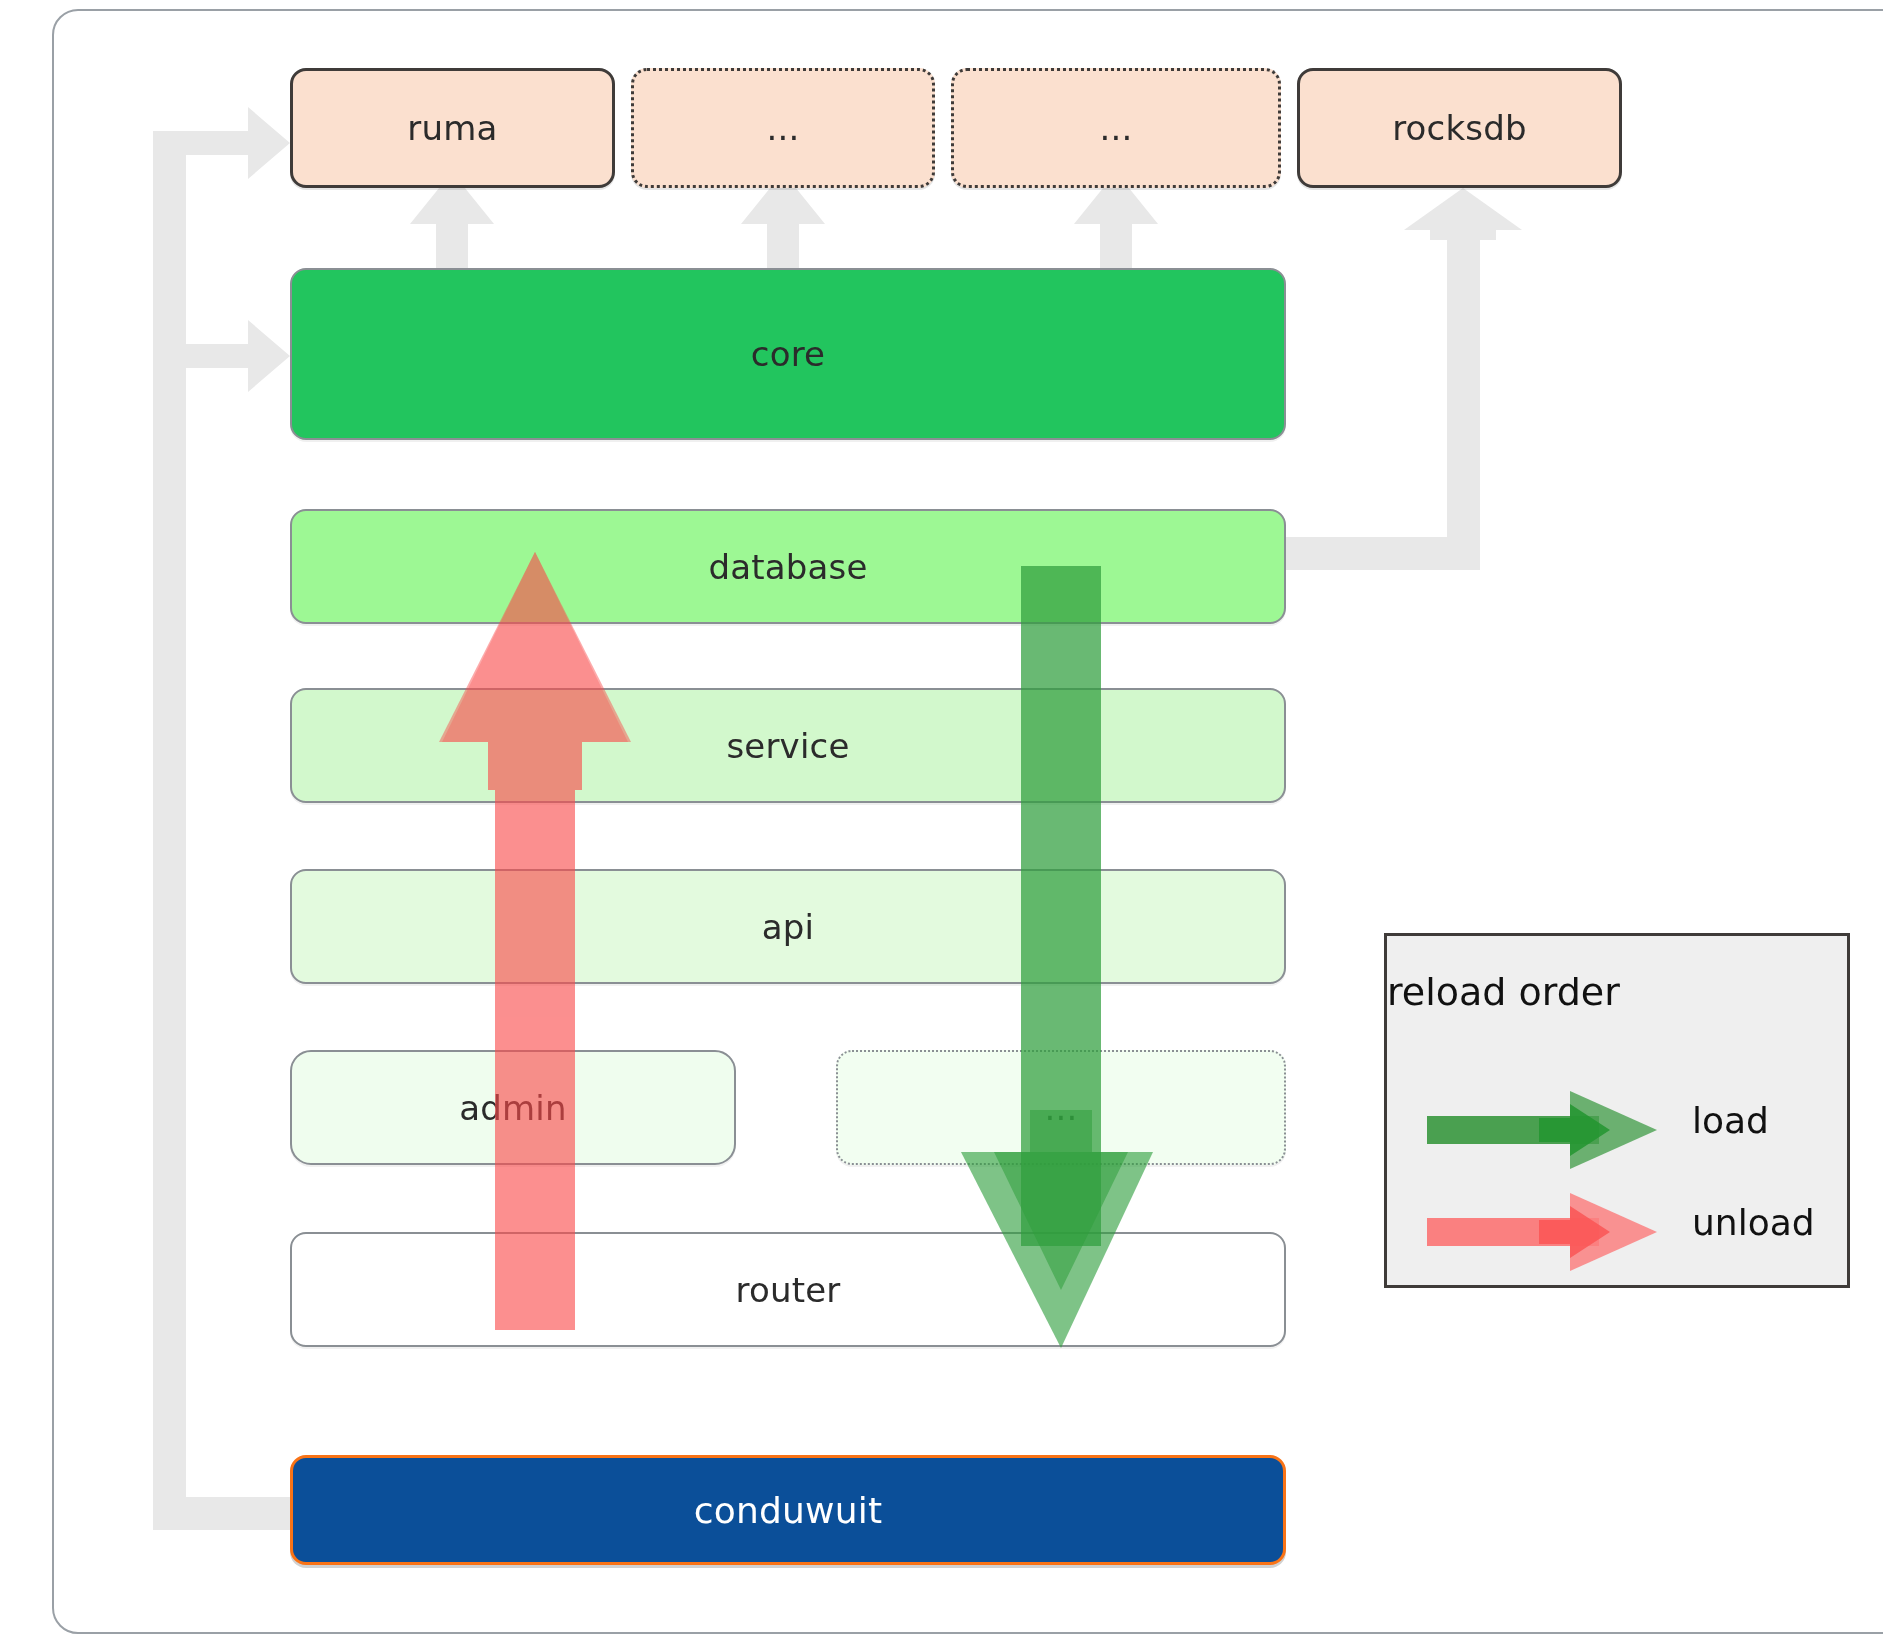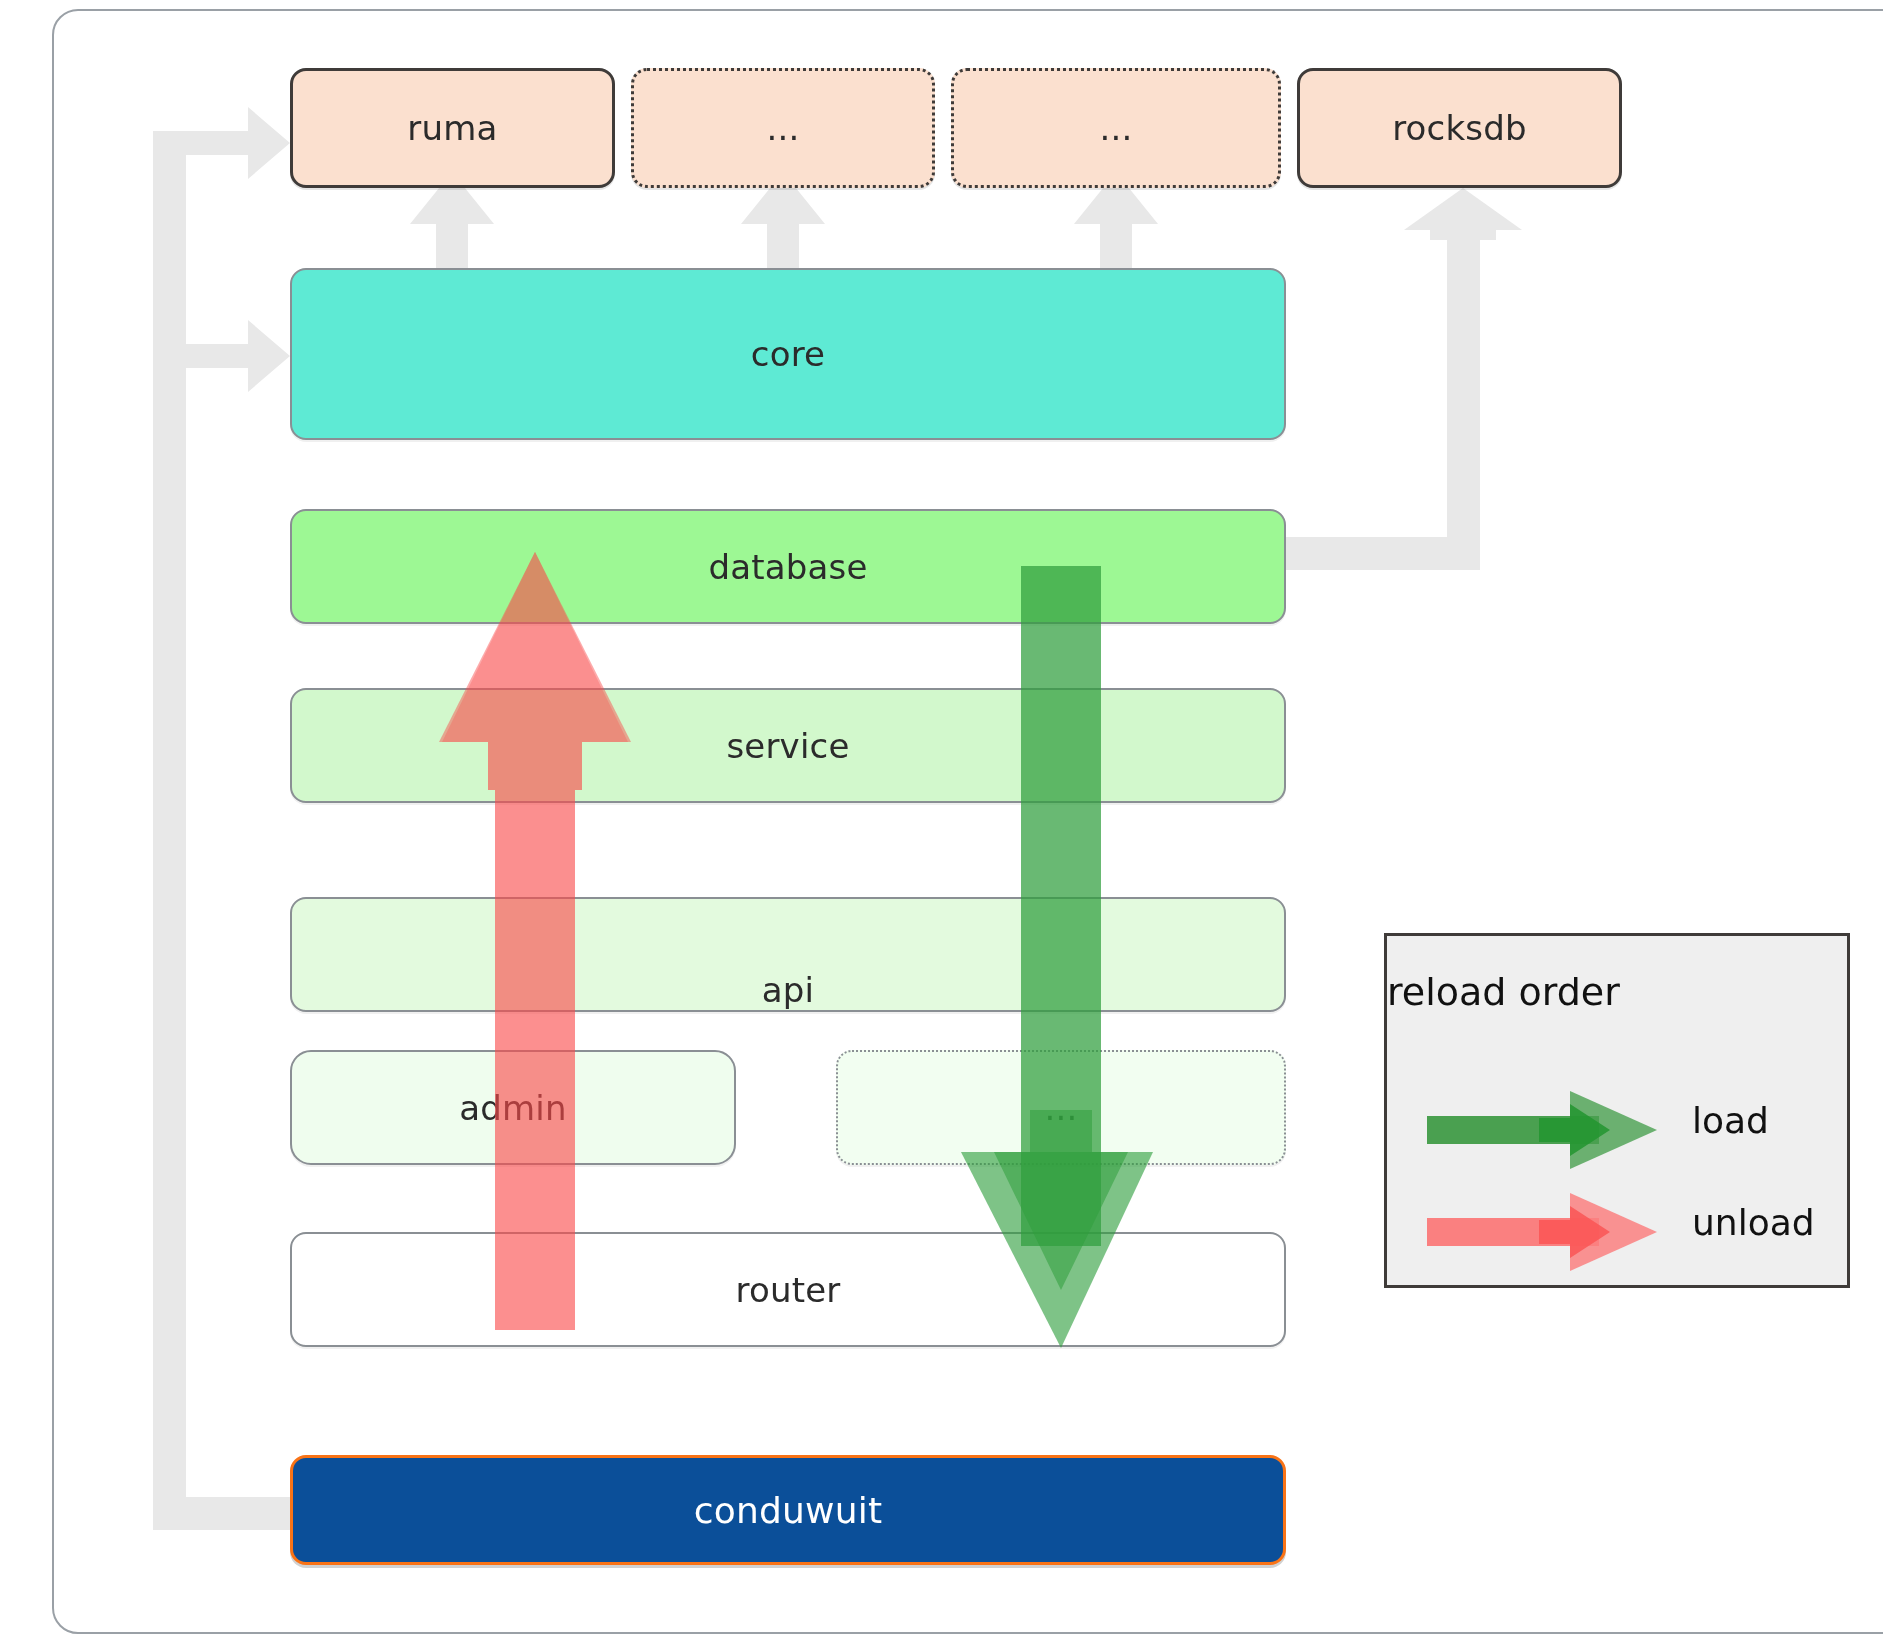--- a/index.html
+++ b/index.html
@@ -57,24 +57,24 @@
   
   .layer {
     border: 2px solid #8a8f94;
     height: 148px;
     border-radius: 16px;
     left: 247px;
     width: 996px;
     box-shadow: 0 2px 0 rgba(0,0,0,0.06);
   }
 
-  .box-core     { background: #5eead4; top: 268px; }
+  .box-core     { background: #22c55e; top: 268px; }
   .box-database { background: #9df894; top: 509px; }
   .box-service  { background: #d2f8cc; top: 688px; }
-  .box-api      { background: #e3fade; top: 897px; align-items: flex-end; }
+  .box-api      { background: #e3fade; top: 869px; }
   .box-admin    { background: #effdee; top: 1050px; width: 446px; }
   .box-dots2    { background: #f2fef1; top: 1050px; left: 793px; width: 450px;
                   border: 2px dotted #8a8f94; }
   .box-router   { background: #ffffff; top: 1232px; }
 
   .box-conduwuit {
     background: #0b4f99;
     border: 3px solid #f97316;
     color: #ffffff;
     top: 1455px;

